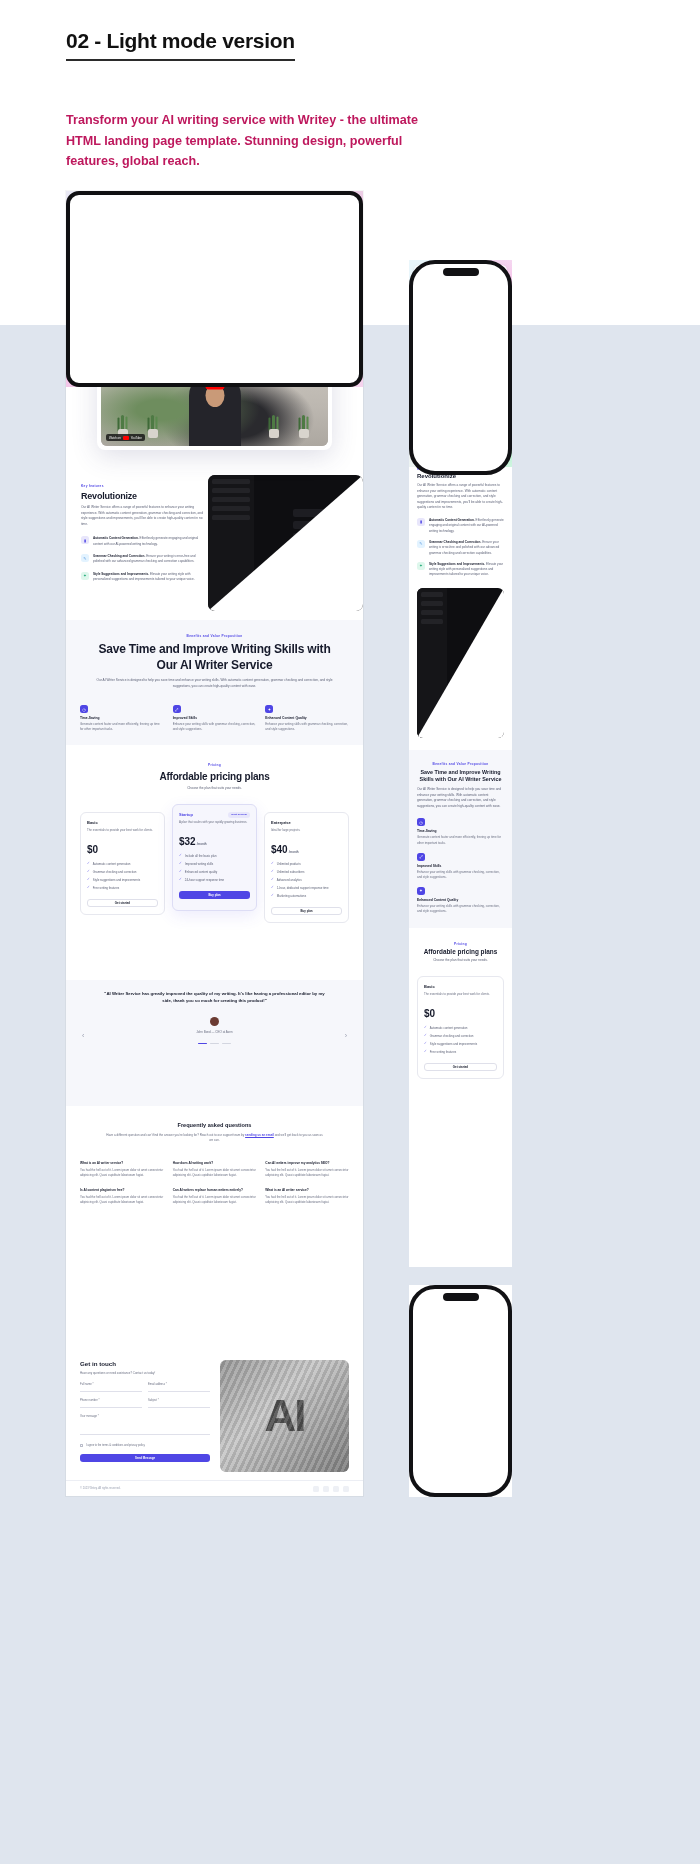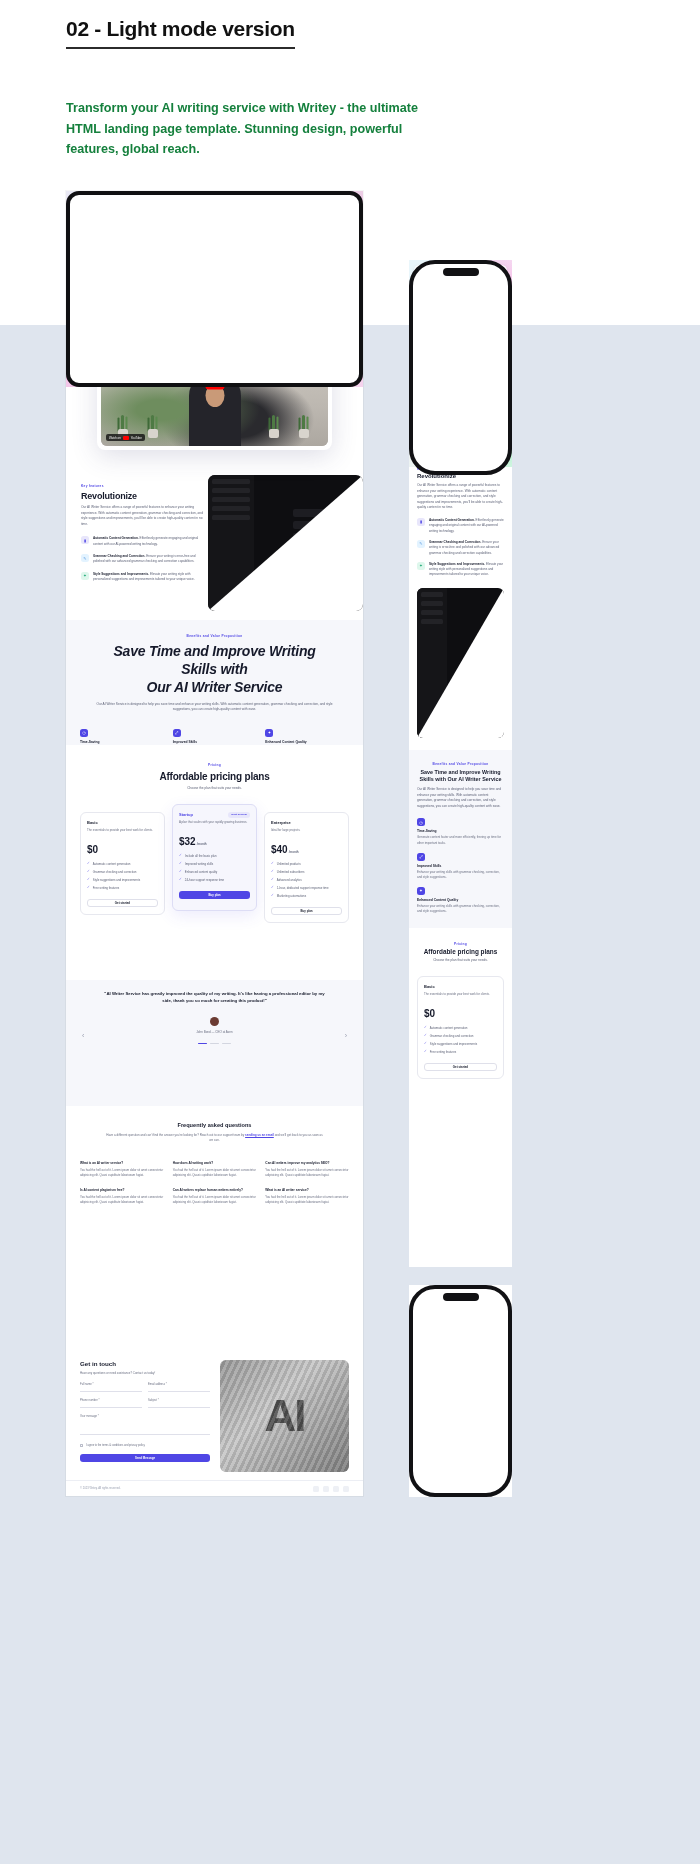--- a/index.html
+++ b/index.html
@@ -8,29 +8,29 @@
     width:700px; height:1864px; position:relative; overflow:hidden;
     font-family:"Liberation Sans", sans-serif;
     color:#111111;
   }
 
   
   .bg-top   { position:absolute; left:0; top:0; width:700px; height:325px; background:#ffffff; }
   .bg-bottom{ position:absolute; left:0; top:325px; width:700px; height:1539px; background:#dfe5ee; }
 
   
-  .intro { position:absolute; left:66px; top:16px; width:480px; }
+  .intro { position:absolute; left:66px; top:28px; width:480px; }
   .intro-title {
     font-size:21px; font-weight:700; letter-spacing:-0.3px; color:#111;
     display:inline-block; padding-bottom:6px; border-bottom:2px solid #2b2b2b;
     line-height:1.2;
   }
   .intro-body {
     margin-top:49px; font-size:12.6px; line-height:1.62; font-weight:700;
-    color:#15803d; width:390px;
+    color:#be185d; width:390px;
   }
 
   
   .desk-frame {
     position:absolute; left:66px; top:191px; width:297px; height:196px;
     border:4px solid #101012; border-radius:13px; background:#fff; overflow:hidden; z-index:6;
   }
   .desk-page {
     position:absolute; left:66px; top:191px; width:297px; height:1305px;
     background:#ffffff; overflow:hidden; z-index:2;
@@ -145,21 +145,21 @@
   .chat-side { position:absolute; left:0; top:0; width:46px; height:100%; background:#151518; }
   .chat-row { height:5px; margin:4px 4px; background:#232327; border-radius:1.5px; }
   .chat-brand { position:absolute; right:10px; top:18px; text-align:center; }
   .chat-brand .cb-ic { width:7px; height:7px; border-radius:2px; background:#2f2f36; margin:0 auto 2px; }
   .chat-brand .cb-tx { font-size:4.4px; font-weight:700; color:#fff; }
   .chat-bubble { position:absolute; right:8px; width:62px; height:8px; background:#1d1d22; border-radius:2px; }
 
   
   .sec-benefits { position:absolute; left:0; top:429px; width:100%; height:125px; background:#f6f7fb; }
   .ben-head { padding-top:14px; text-align:center; }
-  .ben-head .h2m { font-size:14px; line-height:1.3; margin:4px 28px 0;font-style:italic; }
+  .ben-head .h2m { font-size:12px; line-height:1.3; margin:4px 28px 0; }
   .ben-head .pmc { margin:5px 26px 0; }
   .ben-grid { display:flex; gap:9px; padding:0 14px; margin-top:16px; }
   .ben-col { flex:1; }
   .ben-ico { width:8px; height:8px; border-radius:2.5px; background:#4f46e5; margin-bottom:3px;
      display:flex; align-items:center; justify-content:center; color:#fff; font-size:4px; }
   .ben-t { font-size:3.3px; font-weight:700; color:#161a2b; margin-bottom:2px; }
   .ben-p { font-size:3px; line-height:1.7; color:#6a6f82; }
 
   
   .sec-pricing { position:absolute; left:0; top:554px; width:100%; height:235px; background:#fff; }

